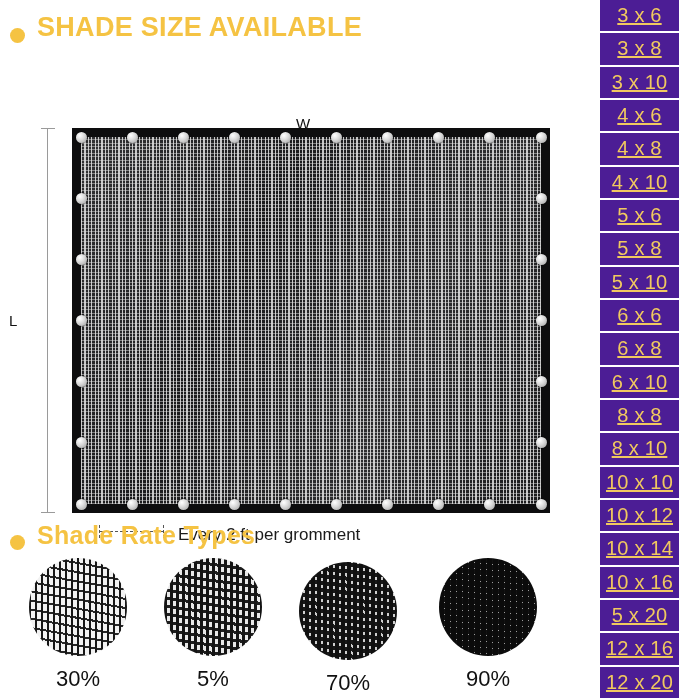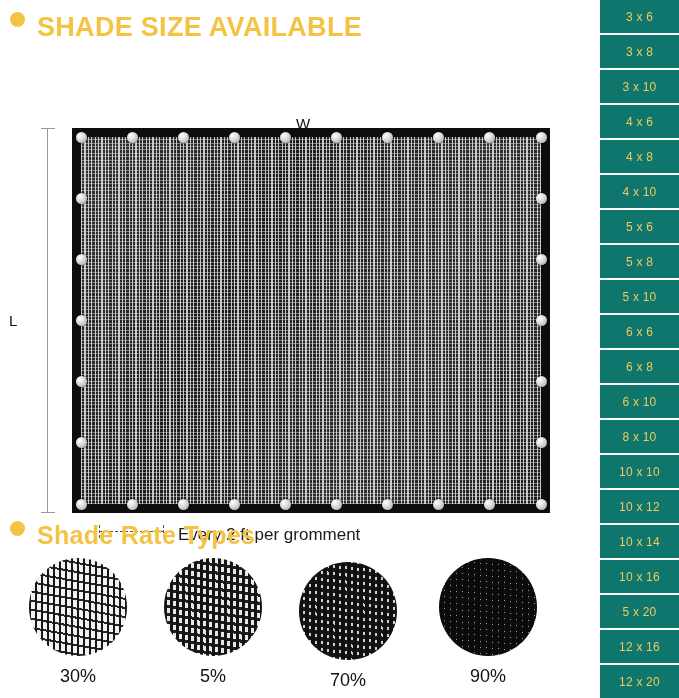--- a/index.html
+++ b/index.html
@@ -23,21 +23,21 @@
   .left-col {
     position: absolute;
     left: 0;
     top: 0;
     width: 600px;
     height: 698px;
   }
 
   .section-heading {
     display: flex;
-    align-items: flex-start;
+    align-items: flex-end;
     gap: 12px;
   }
   .bullet-dot {
     width: 15px;
     height: 15px;
     border-radius: 50%;
     background: #f5c343;
     flex: 0 0 auto;
   }
   .heading-text {
@@ -206,21 +206,21 @@
   .rate-circle {
     width: 98px;
     height: 98px;
     margin: 0 auto;
     border-radius: 50%;
     background-color: #2a2a2c;
     overflow: hidden;
   }
   .rate-label {
     margin-top: 10px;
-    font-size: 18px;
+    font-size: 22px;
     color: #111;
   }
   .r30 {
     background-color: #f2f2f2;
     background-image:
       repeating-linear-gradient(90deg, #161616 0 2px, rgba(0,0,0,0) 2px 6px),
       repeating-linear-gradient(10deg, #262626 0 2px, rgba(0,0,0,0) 2px 9px);
   }
   .r50 {
     background-color: #e9e9e9;
@@ -248,27 +248,28 @@
     top: 0;
     width: 79px;
     height: 698px;
     display: flex;
     flex-direction: column;
     gap: 2px;
   }
   .size-chip {
     flex: 1 1 0;
     min-height: 0;
-    background: #0f766e;
+    background: #4c1d95;
     color: #f1c95f;
-    font-size: 12px;
+    font-size: 20px;
     display: flex;
     align-items: center;
     justify-content: center;
     letter-spacing: 0.2px;
+    text-decoration: underline;
   }
 </style>
 </head>
 <body>
 
 <div class="page">
 
   <div class="left-col">
 
     <div class="section-heading" id="shade-size-heading">
@@ -360,20 +361,21 @@
       <div class="size-chip">3 x 10</div>
       <div class="size-chip">4 x 6</div>
       <div class="size-chip">4 x 8</div>
       <div class="size-chip">4 x 10</div>
       <div class="size-chip">5 x 6</div>
       <div class="size-chip">5 x 8</div>
       <div class="size-chip">5 x 10</div>
       <div class="size-chip">6 x 6</div>
       <div class="size-chip">6 x 8</div>
       <div class="size-chip">6 x 10</div>
+      <div class="size-chip">8 x 8</div>
       <div class="size-chip">8 x 10</div>
       <div class="size-chip">10 x 10</div>
       <div class="size-chip">10 x 12</div>
       <div class="size-chip">10 x 14</div>
       <div class="size-chip">10 x 16</div>
       <div class="size-chip">5 x 20</div>
       <div class="size-chip">12 x 16</div>
       <div class="size-chip">12 x 20</div>
     </div>
 

